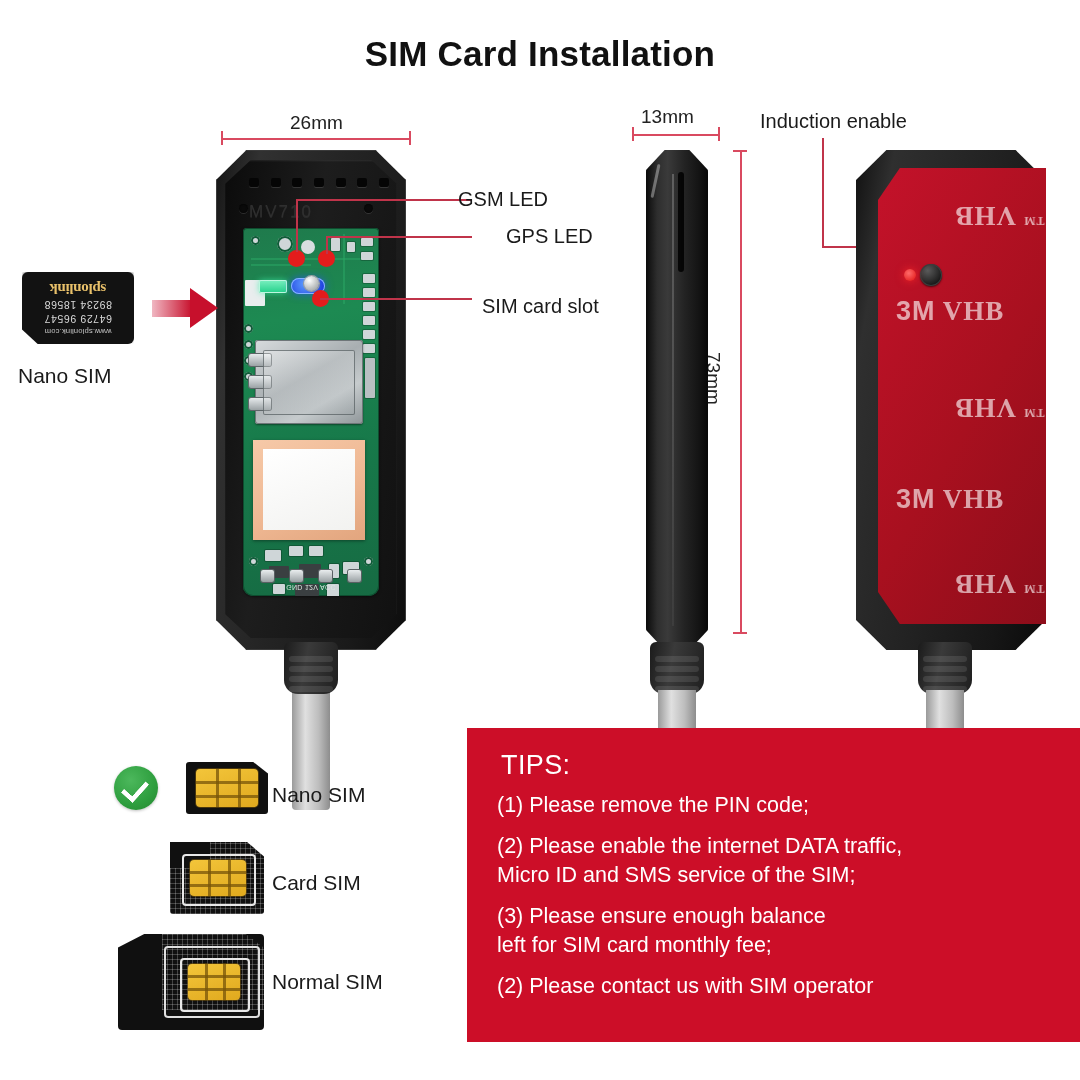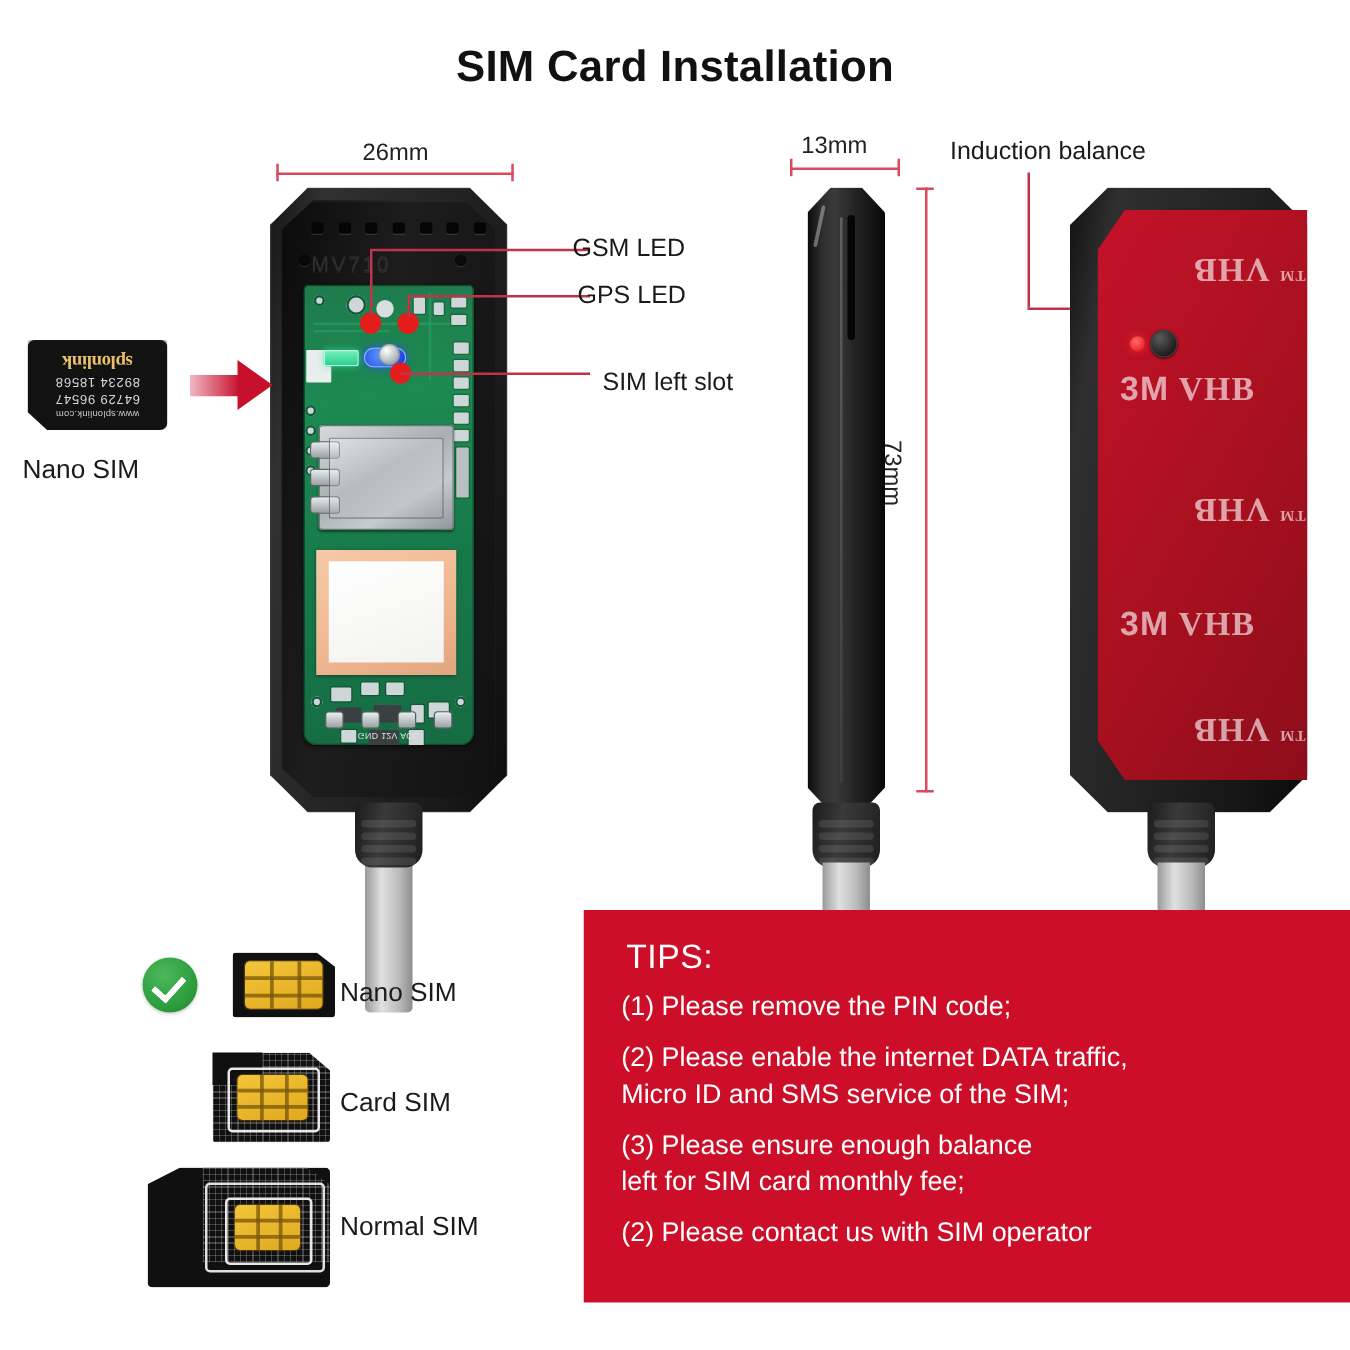--- a/index.html
+++ b/index.html
@@ -364,40 +364,40 @@
   <div class="abs dot" style="left:288px;top:250px;width:17px;height:17px;"></div>
   <div class="abs dot" style="left:318px;top:250px;width:17px;height:17px;"></div>
   <div class="abs dot" style="left:312px;top:290px;width:17px;height:17px;"></div>
 
   <div class="abs leader-v" style="left:296px;top:200px;height:52px;"></div>
   <div class="abs leader" style="left:296px;top:199px;width:176px;"></div>
   <div class="abs label" style="left:458px;top:188px;">GSM LED</div>
 
   <div class="abs leader-v" style="left:326px;top:236px;height:18px;"></div>
   <div class="abs leader" style="left:326px;top:236px;width:146px;"></div>
-  <div class="abs label" style="left:462px;top:225px;">GPS LED</div>
+  <div class="abs label" style="left:506px;top:225px;">GPS LED</div>
 
   <div class="abs leader" style="left:320px;top:298px;width:152px;"></div>
-  <div class="abs label" style="left:482px;top:295px;">SIM left slot</div>
+  <div class="abs label" style="left:482px;top:295px;">SIM card slot</div>
 
   <div class="abs" id="dev2">
     <div class="side-shell"></div>
     <div class="side-seam"></div>
     <div class="side-notch"></div>
     <div class="side-hl"></div>
   </div>
   <div class="abs boot" style="left:650px;top:642px;margin-left:0;width:54px;">
     <i style="top:14px;"></i>
       <i style="top:24px;"></i>
       <i style="top:34px;"></i>
       <i style="top:44px;"></i>
   </div>
   <div class="abs cable" style="left:658px;top:690px;margin-left:0;width:38px;height:60px;"></div>
 
-  <div class="abs label" style="left:760px;top:110px;">Induction balance</div>
+  <div class="abs label" style="left:760px;top:110px;">Induction enable</div>
   <div class="abs leader-v" style="left:822px;top:138px;height:108px;"></div>
   <div class="abs leader" style="left:822px;top:246px;width:98px;"></div>
 
   <div class="abs" id="dev3">
     <div class="back-shell"></div>
     <div class="vhb">
       <div class="vhb-row vhb-flip" style="left:18px;top:32px;">
         <span>VHB</span><span class="vhb-tm">TM</span> <span>VHB</span>
       </div>
       <div class="vhb-row" style="left:18px;top:128px;">

